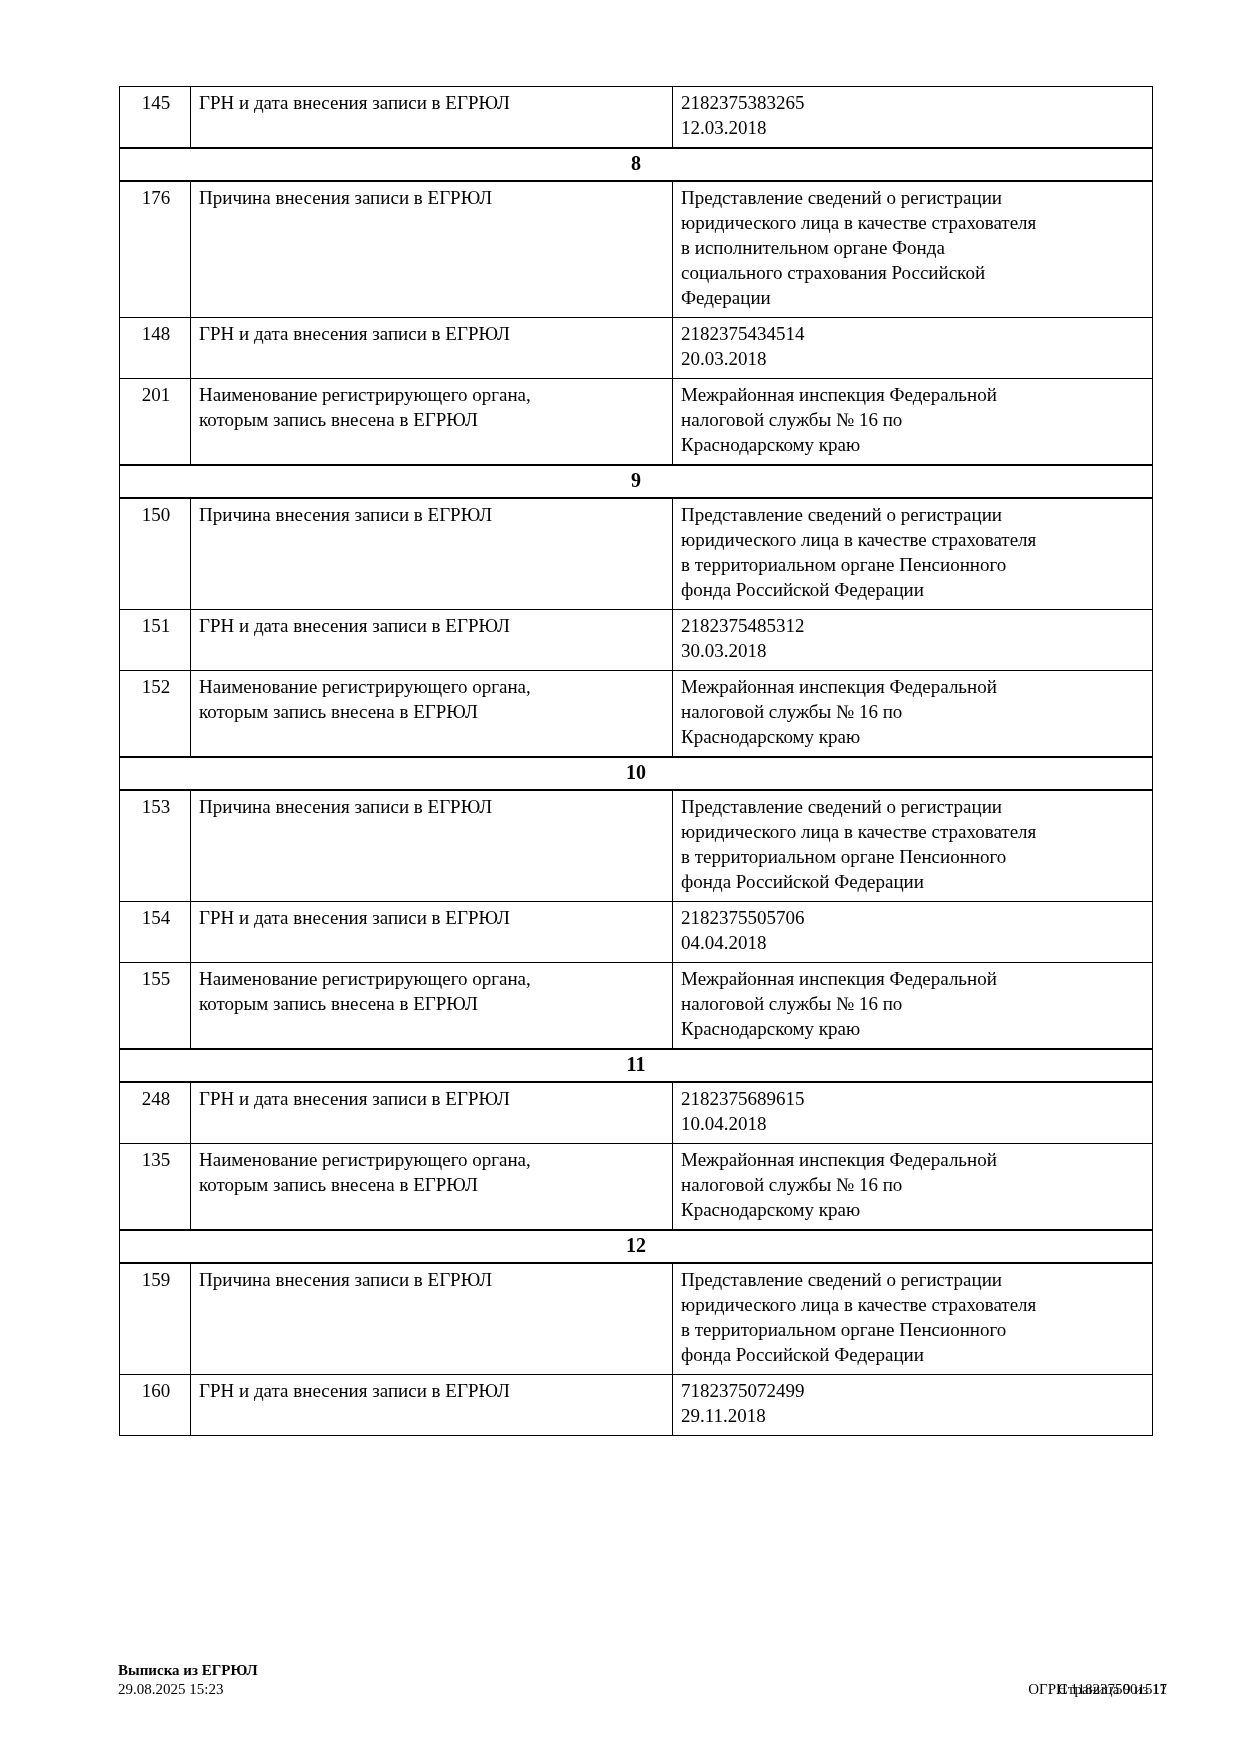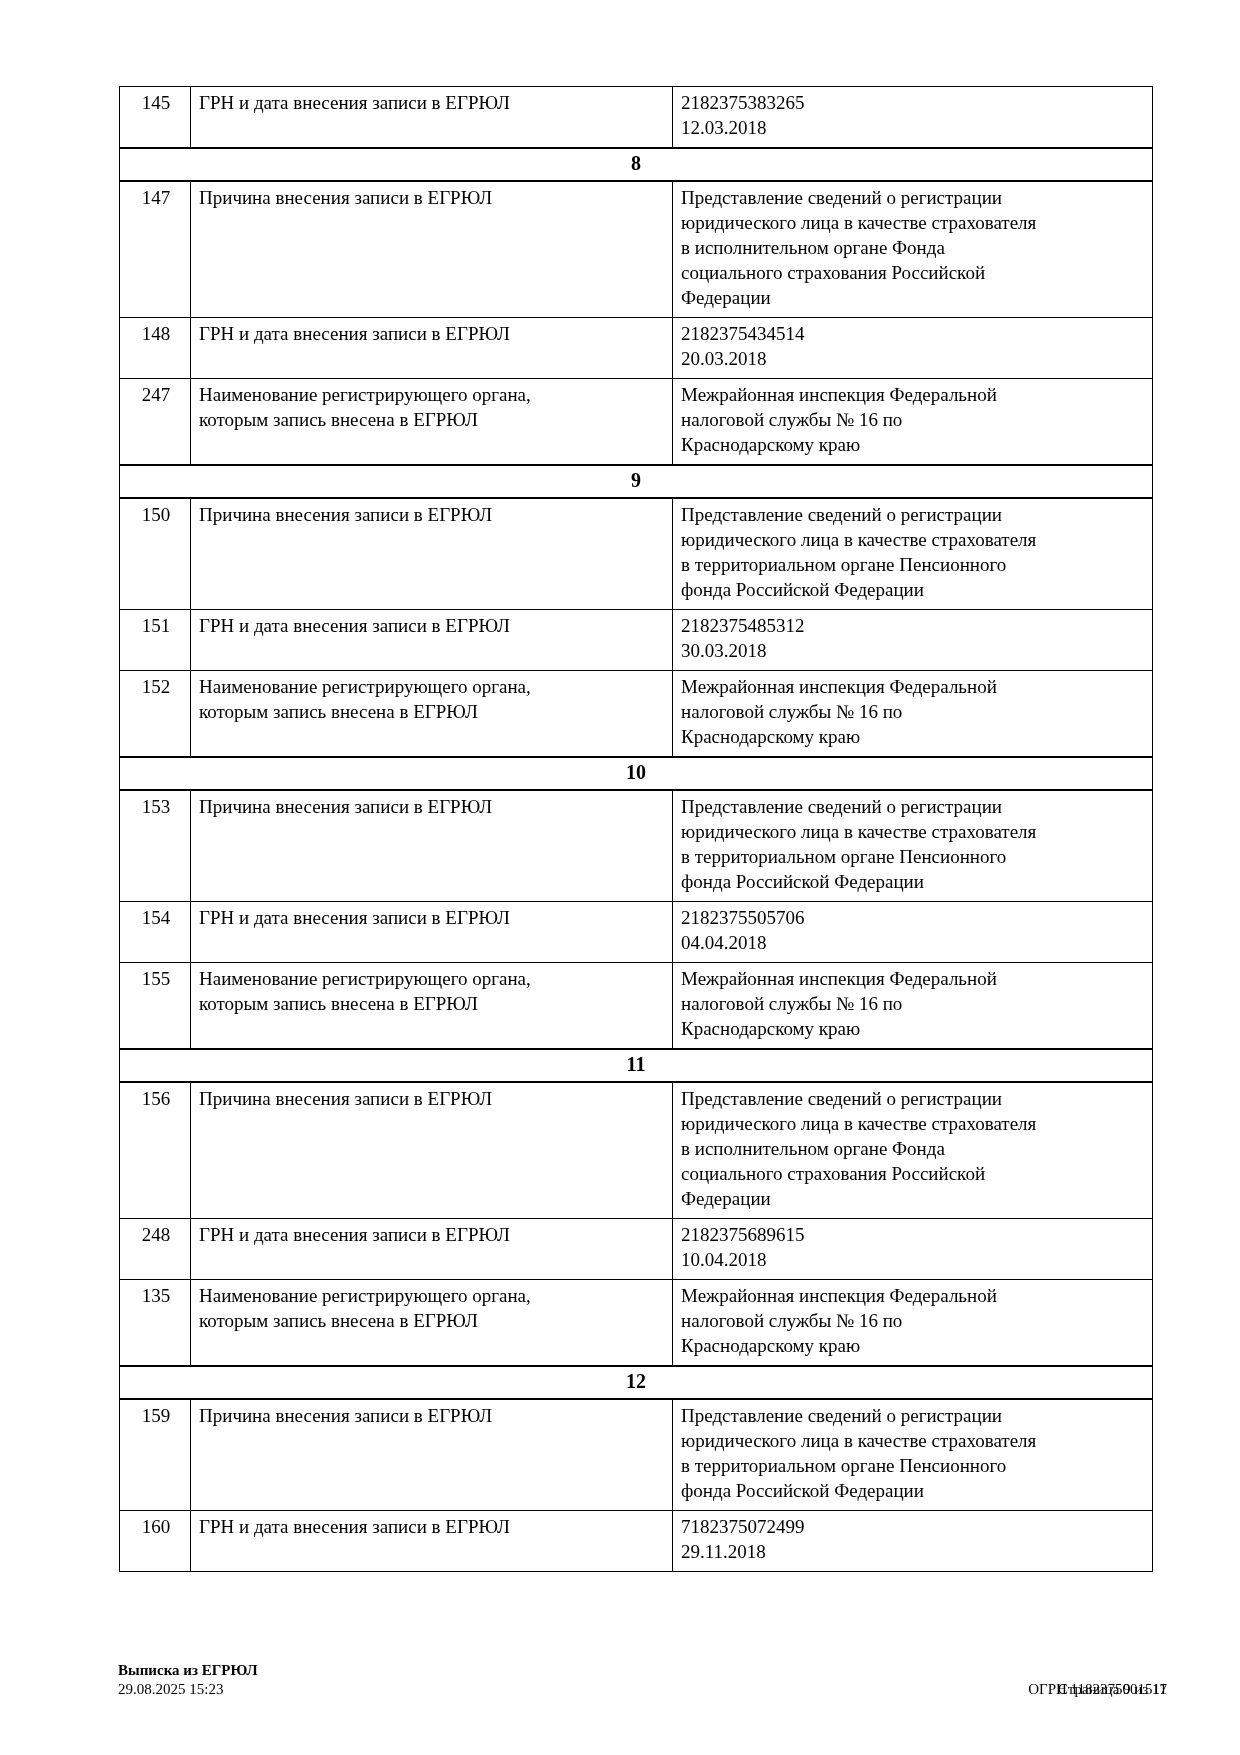--- a/index.html
+++ b/index.html
@@ -76,36 +76,36 @@
         <tr>
       <td class="cell-num">145</td>
       <td class="cell-label">ГРН и дата внесения записи в ЕГРЮЛ</td>
       <td class="cell-value">2182375383265
 12.03.2018</td>
     </tr>
         <tr class="section-row">
       <td colspan="3">8</td>
     </tr>
         <tr>
-      <td class="cell-num">147</td>
+      <td class="cell-num">176</td>
       <td class="cell-label">Причина внесения записи в ЕГРЮЛ</td>
       <td class="cell-value">Представление сведений о регистрации
 юридического лица в качестве страхователя
 в исполнительном органе Фонда
 социального страхования Российской
 Федерации</td>
     </tr>
         <tr>
       <td class="cell-num">148</td>
       <td class="cell-label">ГРН и дата внесения записи в ЕГРЮЛ</td>
       <td class="cell-value">2182375434514
 20.03.2018</td>
     </tr>
         <tr>
-      <td class="cell-num">247</td>
+      <td class="cell-num">201</td>
       <td class="cell-label">Наименование регистрирующего органа,
 которым запись внесена в ЕГРЮЛ</td>
       <td class="cell-value">Межрайонная инспекция Федеральной
 налоговой службы № 16 по
 Краснодарскому краю</td>
     </tr>
         <tr class="section-row">
       <td colspan="3">9</td>
     </tr>
         <tr>
@@ -150,29 +150,20 @@
         <tr>
       <td class="cell-num">155</td>
       <td class="cell-label">Наименование регистрирующего органа,
 которым запись внесена в ЕГРЮЛ</td>
       <td class="cell-value">Межрайонная инспекция Федеральной
 налоговой службы № 16 по
 Краснодарскому краю</td>
     </tr>
         <tr class="section-row">
       <td colspan="3">11</td>
-    </tr>
-        <tr>
-      <td class="cell-num">156</td>
-      <td class="cell-label">Причина внесения записи в ЕГРЮЛ</td>
-      <td class="cell-value">Представление сведений о регистрации
-юридического лица в качестве страхователя
-в исполнительном органе Фонда
-социального страхования Российской
-Федерации</td>
     </tr>
         <tr>
       <td class="cell-num">248</td>
       <td class="cell-label">ГРН и дата внесения записи в ЕГРЮЛ</td>
       <td class="cell-value">2182375689615
 10.04.2018</td>
     </tr>
         <tr>
       <td class="cell-num">135</td>
       <td class="cell-label">Наименование регистрирующего органа,

